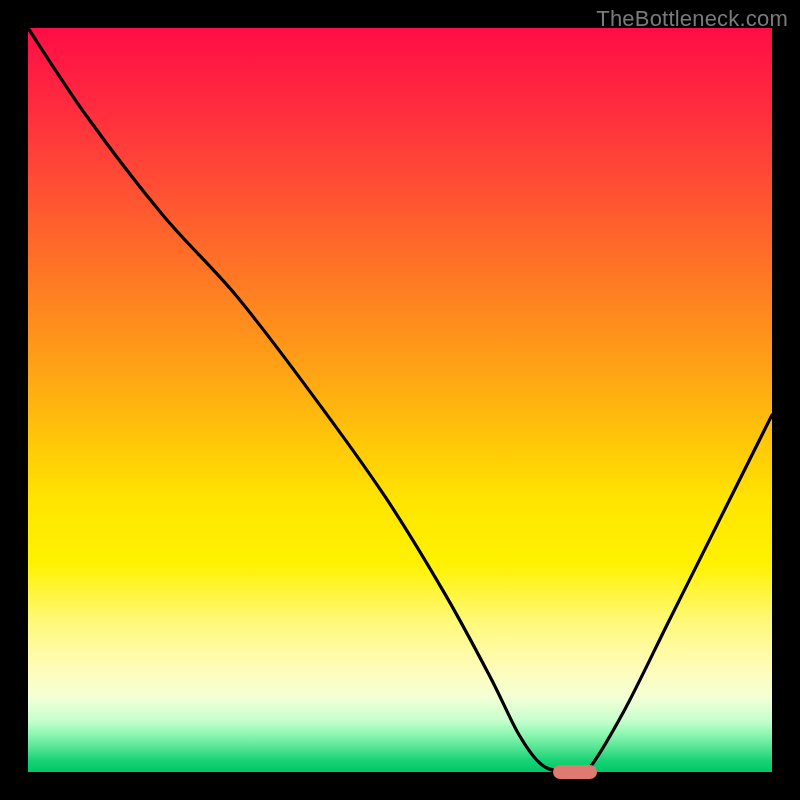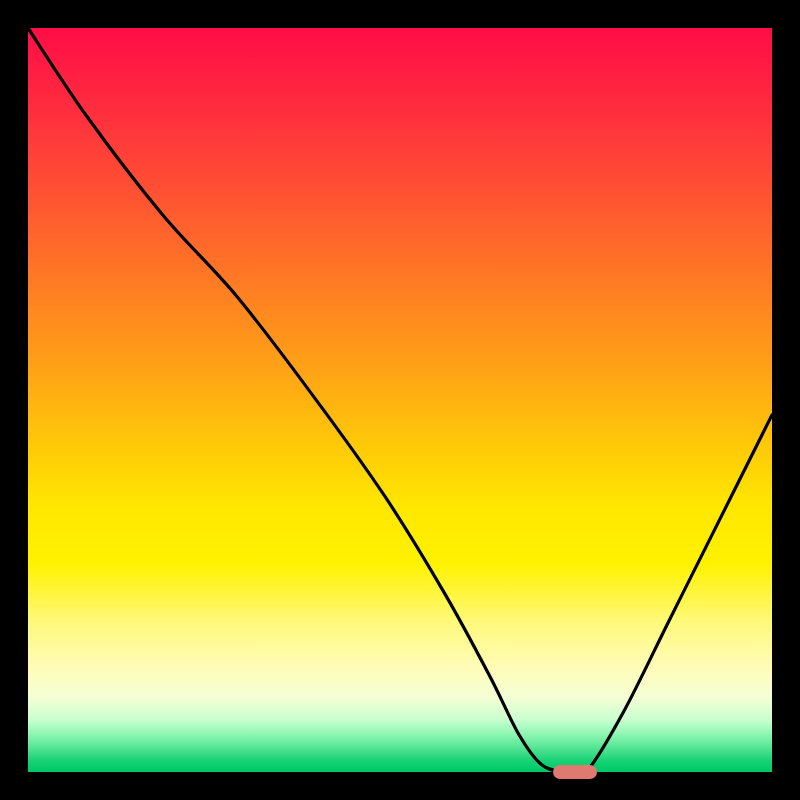--- a/index.html
+++ b/index.html
@@ -74,14 +74,15 @@
   <div class="plot-area">
 
     <svg class="curve" viewBox="0 0 744 744" preserveAspectRatio="none">
       <path id="curve-path" d="M 0.0 0.0 C 9.9 14.9, 37.2 58.3, 59.5 89.3 C 81.8 120.3, 109.1 156.2, 133.9 186.0 C 158.7 215.8, 183.5 238.1, 208.3 267.8 C 233.1 297.6, 257.9 331.1, 282.7 364.6 C 307.5 398.0, 334.8 435.2, 357.1 468.7 C 379.4 502.2, 399.3 535.7, 416.6 565.4 C 434.0 595.2, 448.9 623.7, 461.3 647.3 C 473.7 670.8, 482.4 691.9, 491.0 706.8 C 499.7 721.7, 505.9 730.4, 513.4 736.6 C 520.8 742.8, 528.2 742.8, 535.7 744.0 C 543.1 745.2, 548.1 753.9, 558.0 744.0 C 567.9 734.1, 581.6 709.3, 595.2 684.5 C 608.8 659.7, 625.0 625.0, 639.8 595.2 C 654.7 565.4, 667.1 540.6, 684.5 505.9 C 701.8 471.2, 734.1 406.7, 744.0 386.9" fill="none" stroke="#000" stroke-width="3.2" stroke-linejoin="round" stroke-linecap="round"></path>
     </svg>
 
     <div id="min-marker" class="marker" style="left: 524.52px; top: 736.56px; width: 44.64px; height: 14.88px;"></div>
 
   </div>
 
+  <div class="watermark">TheBottleneck.com</div>
 
 </div>
 
 </body></html>

